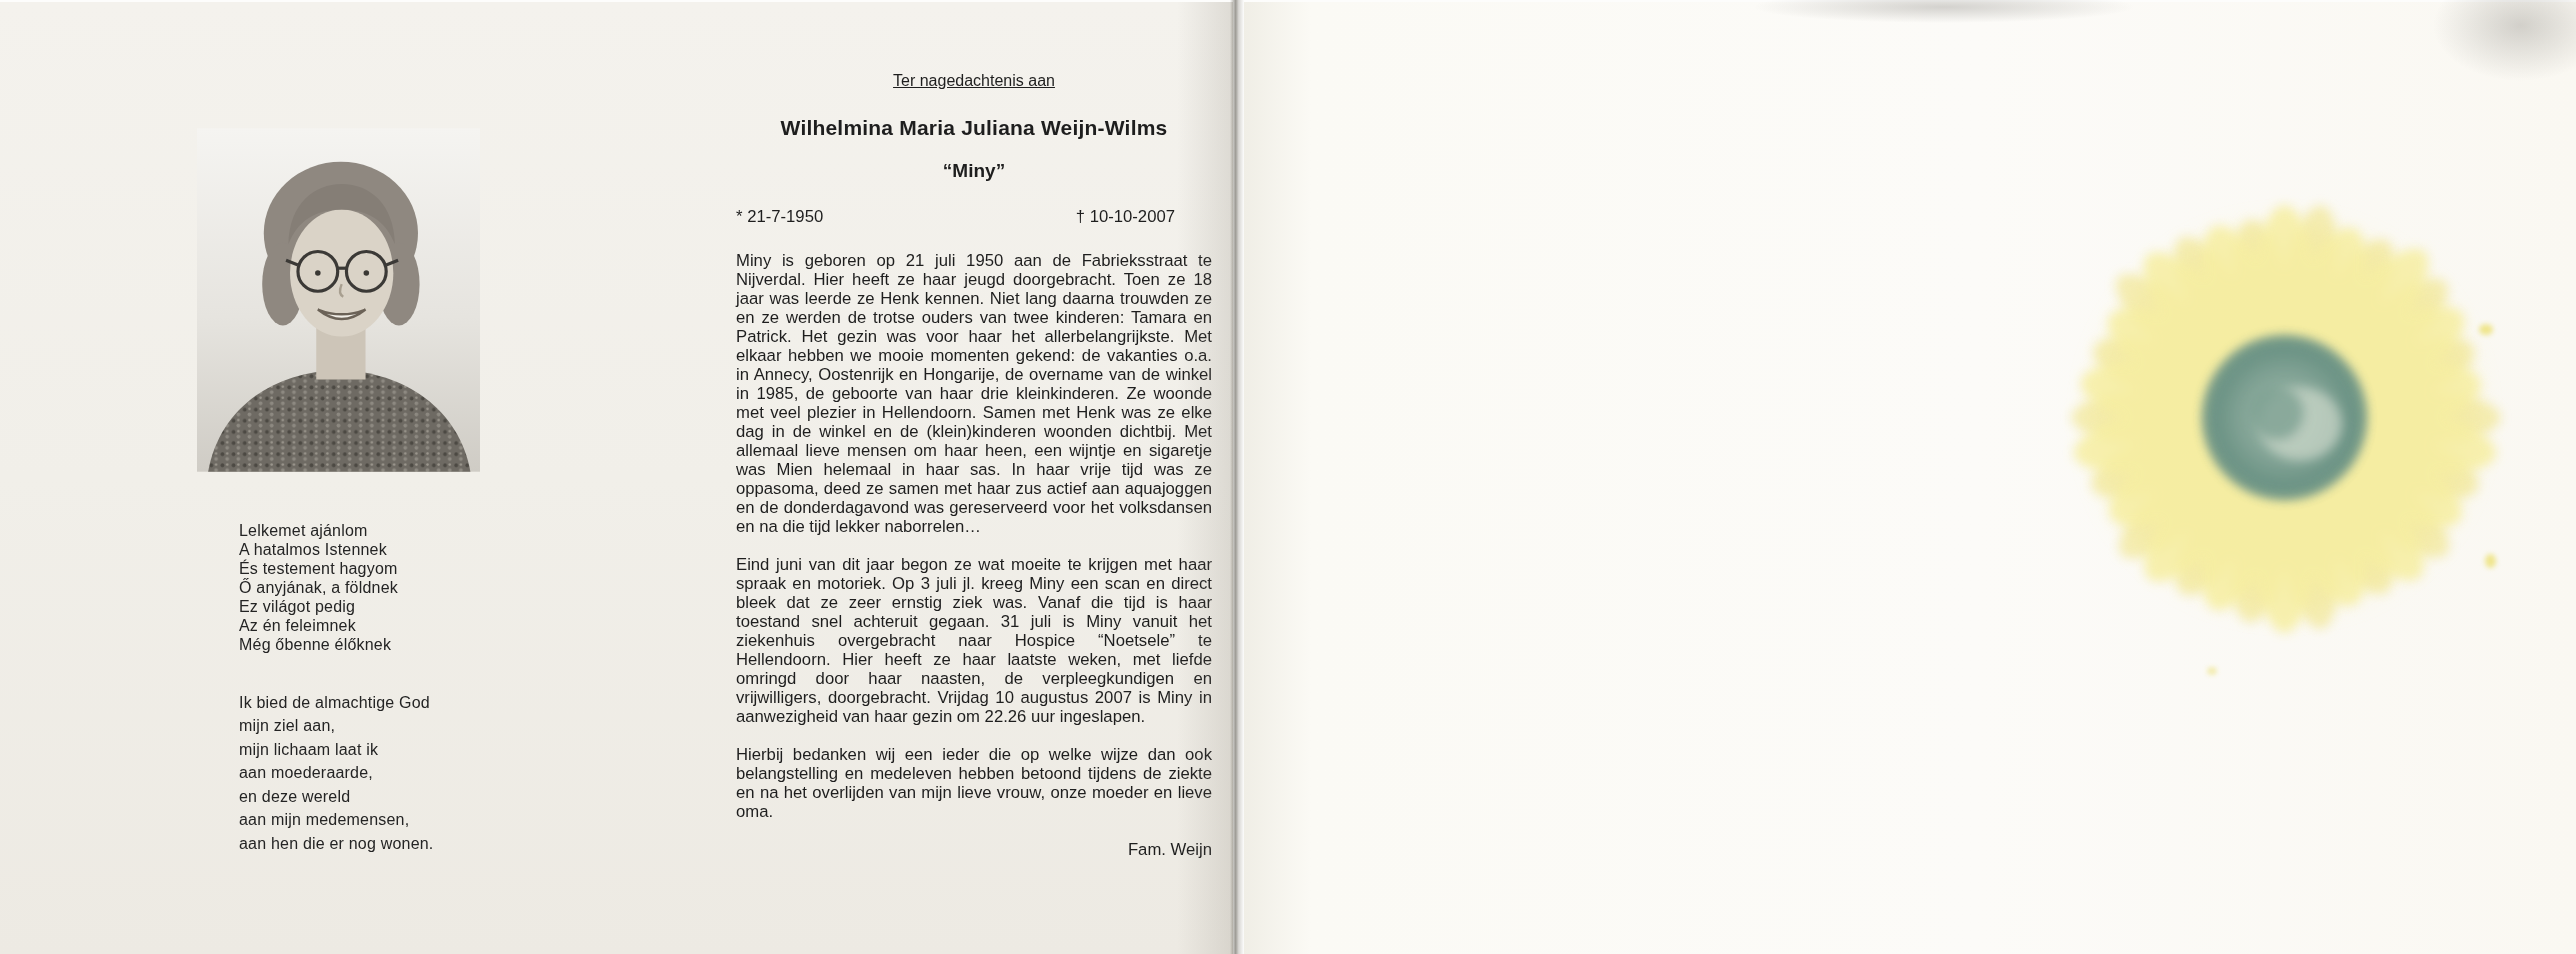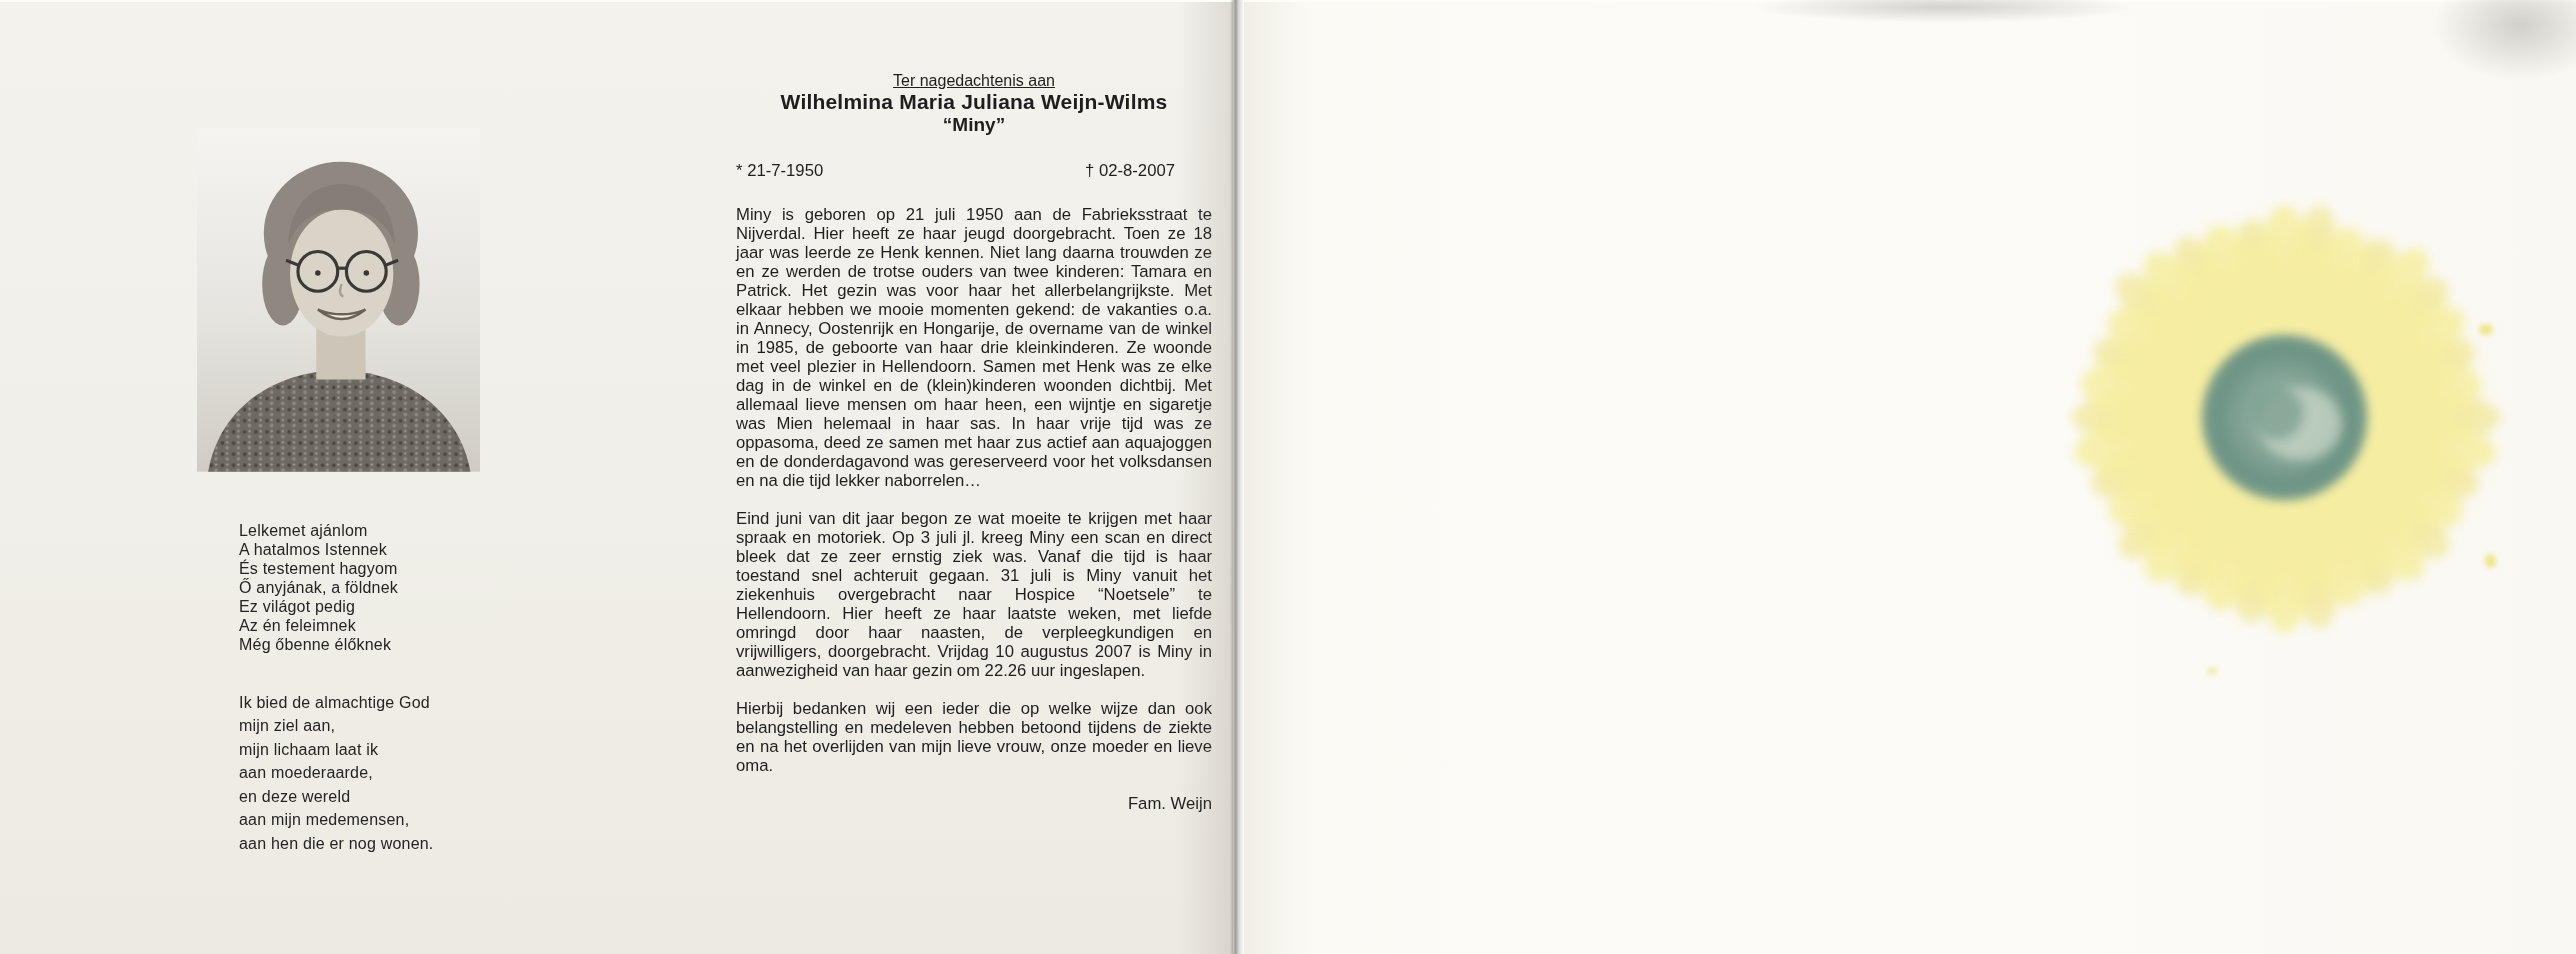--- a/index.html
+++ b/index.html
@@ -43,22 +43,22 @@
   .photo svg { width:100%; height:100%; display:block; }
 
   
   .poem { position:absolute; left:239px; white-space:pre-line; color:#242424; font-size:16px; letter-spacing:0.2px; }
   .poem-hu { top:519px; line-height:19px; }
   .poem-nl { top:689px; line-height:23.5px; }
 
   
   .obituary { position:absolute; left:736px; top:70px; width:476px; color:#1e1e1e; }
   .obit-header { text-align:center; font-size:16px;text-decoration:underline; }
-  .obit-name   { text-align:center; font-size:21px; font-weight:bold; letter-spacing:0.2px; }
-  .obit-nick   { text-align:center; font-size:19px; font-weight:bold; margin-top:0; }
+  .obit-name   { text-align:center; font-size:21px; font-weight:bold; margin-top:26px; letter-spacing:0.2px; }
+  .obit-nick   { text-align:center; font-size:19px; font-weight:bold; margin-top:20px; }
   .obit-dates  { display:flex; justify-content:space-between; margin-top:25px; padding-right:37px; font-size:16.7px; }
   .obit-body   { margin-top:24px; }
   .obit-body p { font-size:16.7px; line-height:19px; text-align:justify; margin-bottom:19px; }
   .signature   { text-align:right; font-size:16.7px; margin-top:0; }
 </style>
 </head>
 <body>
 
 <div class="scan">
 
@@ -115,21 +115,21 @@
 en deze wereld
 aan mijn medemensen,
 aan hen die er nog wonen.</div>
 
     <div class="obituary">
       <div class="obit-header">Ter nagedachtenis aan</div>
       <h1 class="obit-name">Wilhelmina Maria Juliana Weijn-Wilms</h1>
       <div class="obit-nick">“Miny”</div>
       <div class="obit-dates">
         <span>* 21-7-1950</span>
-        <span>† 02-8-2007</span>
+        <span>† 10-10-2007</span>
       </div>
       <div class="obit-body">
         <p>Miny is geboren op 21 juli 1950 aan de Fabrieksstraat te Nijverdal. Hier heeft ze haar jeugd doorgebracht. Toen ze 18 jaar was leerde ze Henk kennen. Niet lang daarna trouwden ze en ze werden de trotse ouders van twee kinderen: Tamara en Patrick. Het gezin was voor haar het allerbelangrijkste. Met elkaar hebben we mooie momenten gekend: de vakanties o.a. in Annecy, Oostenrijk en Hongarije, de overname van de winkel in 1985, de geboorte van haar drie kleinkinderen. Ze woonde met veel plezier in Hellendoorn. Samen met Henk was ze elke dag in de winkel en de (klein)kinderen woonden dichtbij. Met allemaal lieve mensen om haar heen, een wijntje en sigaretje was Mien helemaal in haar sas. In haar vrije tijd was ze oppasoma, deed ze samen met haar zus actief aan aquajoggen en de donderdagavond was gereserveerd voor het volksdansen en na die tijd lekker naborrelen…</p>
         <p>Eind juni van dit jaar begon ze wat moeite te krijgen met haar spraak en motoriek. Op 3 juli jl. kreeg Miny een scan en direct bleek dat ze zeer ernstig ziek was. Vanaf die tijd is haar toestand snel achteruit gegaan. 31 juli is Miny vanuit het ziekenhuis overgebracht naar Hospice “Noetsele” te Hellendoorn. Hier heeft ze haar laatste weken, met liefde omringd door haar naasten, de verpleegkundigen en vrijwilligers, doorgebracht. Vrijdag 10 augustus 2007 is Miny in aanwezigheid van haar gezin om 22.26 uur ingeslapen.</p>
         <p>Hierbij bedanken wij een ieder die op welke wijze dan ook belangstelling en medeleven hebben betoond tijdens de ziekte en na het overlijden van mijn lieve vrouw, onze moeder en lieve oma.</p>
       </div>
       <div class="signature">Fam. Weijn</div>
     </div>
 
   </section>

